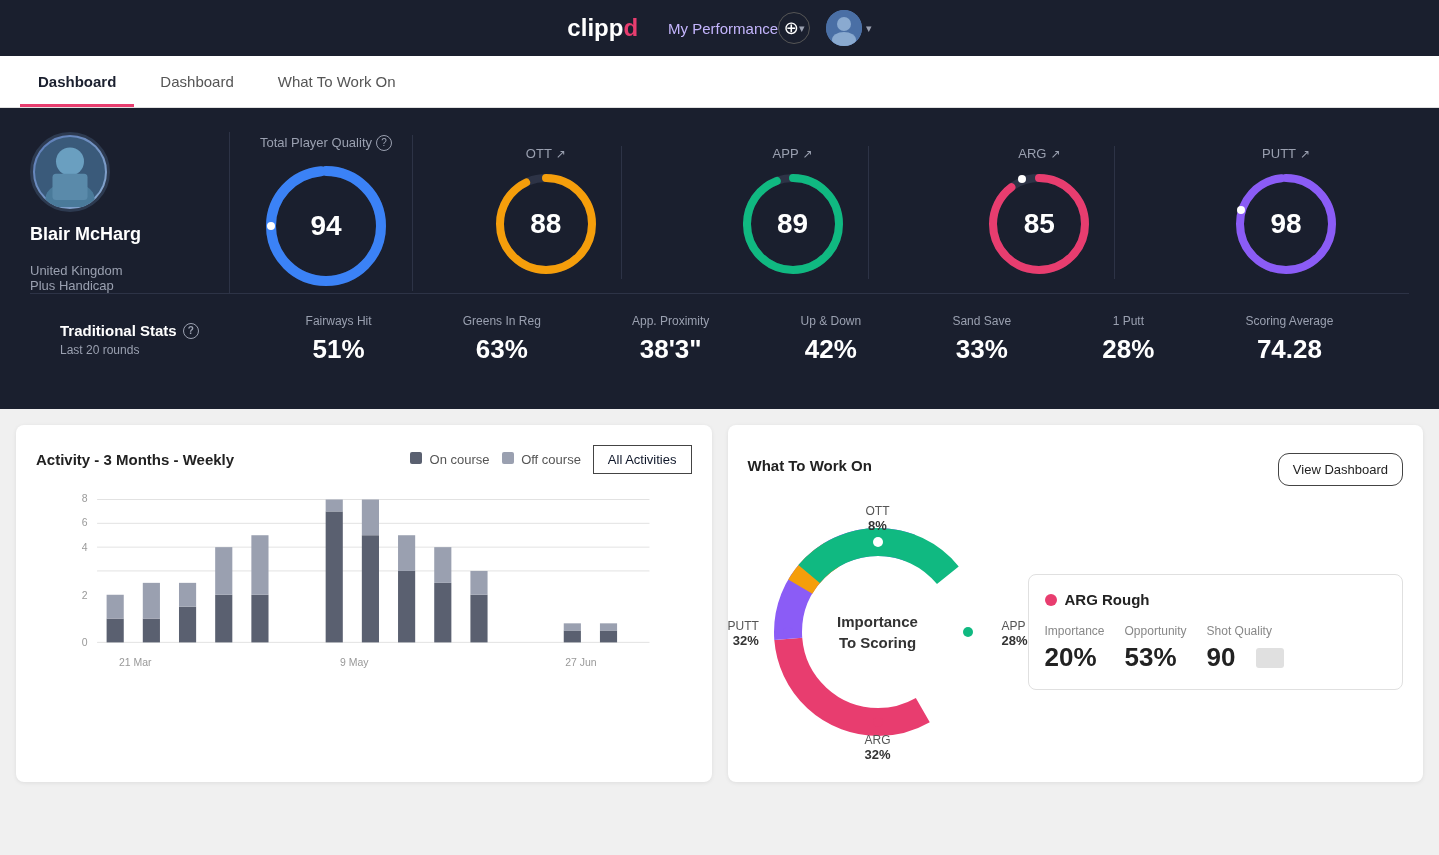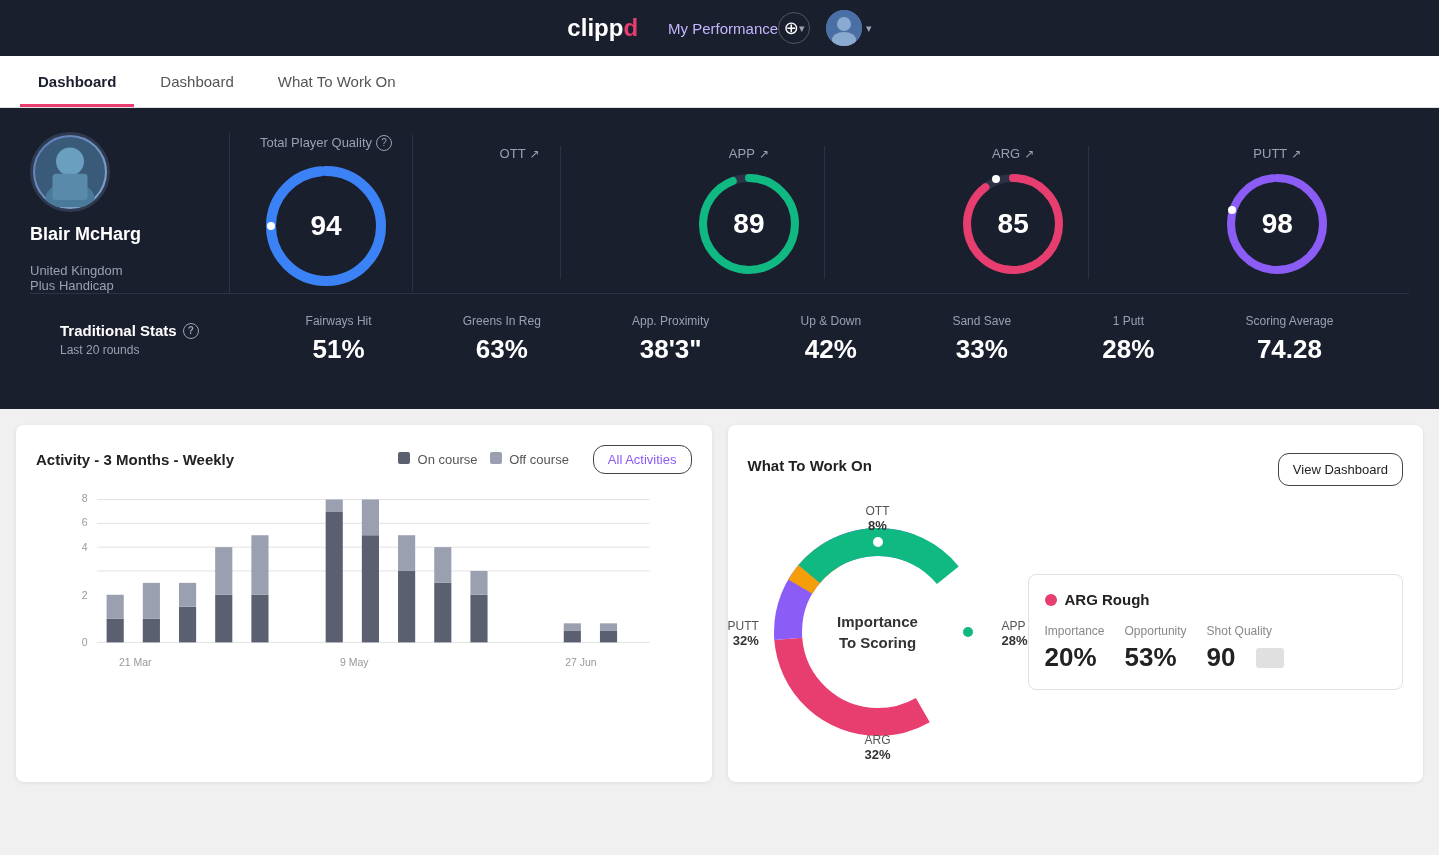--- a/index.html
+++ b/index.html
@@ -198,26 +198,26 @@
       display: flex;
       align-items: center;
       justify-content: space-between;
       margin-bottom: 16px;
     }
     .chart-title { font-size: 15px; font-weight: 600; color: #222; }
     .chart-legend { display: flex; align-items: center; gap: 12px; font-size: 13px; color: #555; }
     .legend-dot { width: 12px; height: 12px; border-radius: 2px; display: inline-block; margin-right: 4px; }
     .all-activities-btn {
       border: 1.5px solid #444;
-      border-radius: 12px;
+      border-radius: 0;
       padding: 6px 14px;
       font-size: 13px;
       cursor: pointer;
       background: #fff;
-      color: #8b5cf6;
+      color: #0f172a;
       font-weight: 500;
     }
 
     
     .bar-chart-area {
       position: relative;
       height: 220px;
       margin-top: 8px;
     }
     .bar-chart-svg {
@@ -352,20 +352,27 @@
         </div>
       </div>
 
       <div class="score-gauges">
 
         <div class="gauge-item">
           <div class="gauge-label">
             <span>OTT</span>
             <span class="arrow-up">↗</span>
           </div>
+          <div class="ring-container">
+            <svg width="110" height="110" viewBox="0 0 110 110">
+              <circle cx="55" cy="55" r="46" fill="none" stroke="#2d3346" stroke-width="8"></circle>
+              <circle cx="55" cy="55" r="46" fill="none" stroke="#f59e0b" stroke-width="8" stroke-dasharray="268 289" stroke-dashoffset="0" stroke-linecap="round"></circle>
+            </svg>
+            <div class="ring-score">88</div>
+          </div>
         </div>
 
         <div class="gauge-item">
           <div class="gauge-label">
             <span>APP</span>
             <span class="arrow-up">↗</span>
           </div>
           <div class="ring-container">
             <svg width="110" height="110" viewBox="0 0 110 110">
               <circle cx="55" cy="55" r="46" fill="none" stroke="#2d3346" stroke-width="8"></circle>
@@ -448,21 +455,21 @@
       </div>
     </div>
   </div>
 </div>
 
 <div class="bottom-panels">
 
   <div class="panel">
     <div class="chart-header">
       <div class="chart-title">Activity - 3 Months - Weekly</div>
-      <div style="display:flex;align-items:center;gap:24px">
+      <div style="display:flex;align-items:center;gap:12px">
         <div class="chart-legend">
           <span>
             <span class="legend-dot" style="background:#5a6070"></span>
             <span>On course</span>
           </span>
           <span>
             <span class="legend-dot" style="background:#9aa0b0"></span>
             <span>Off course</span>
           </span>
         </div>

